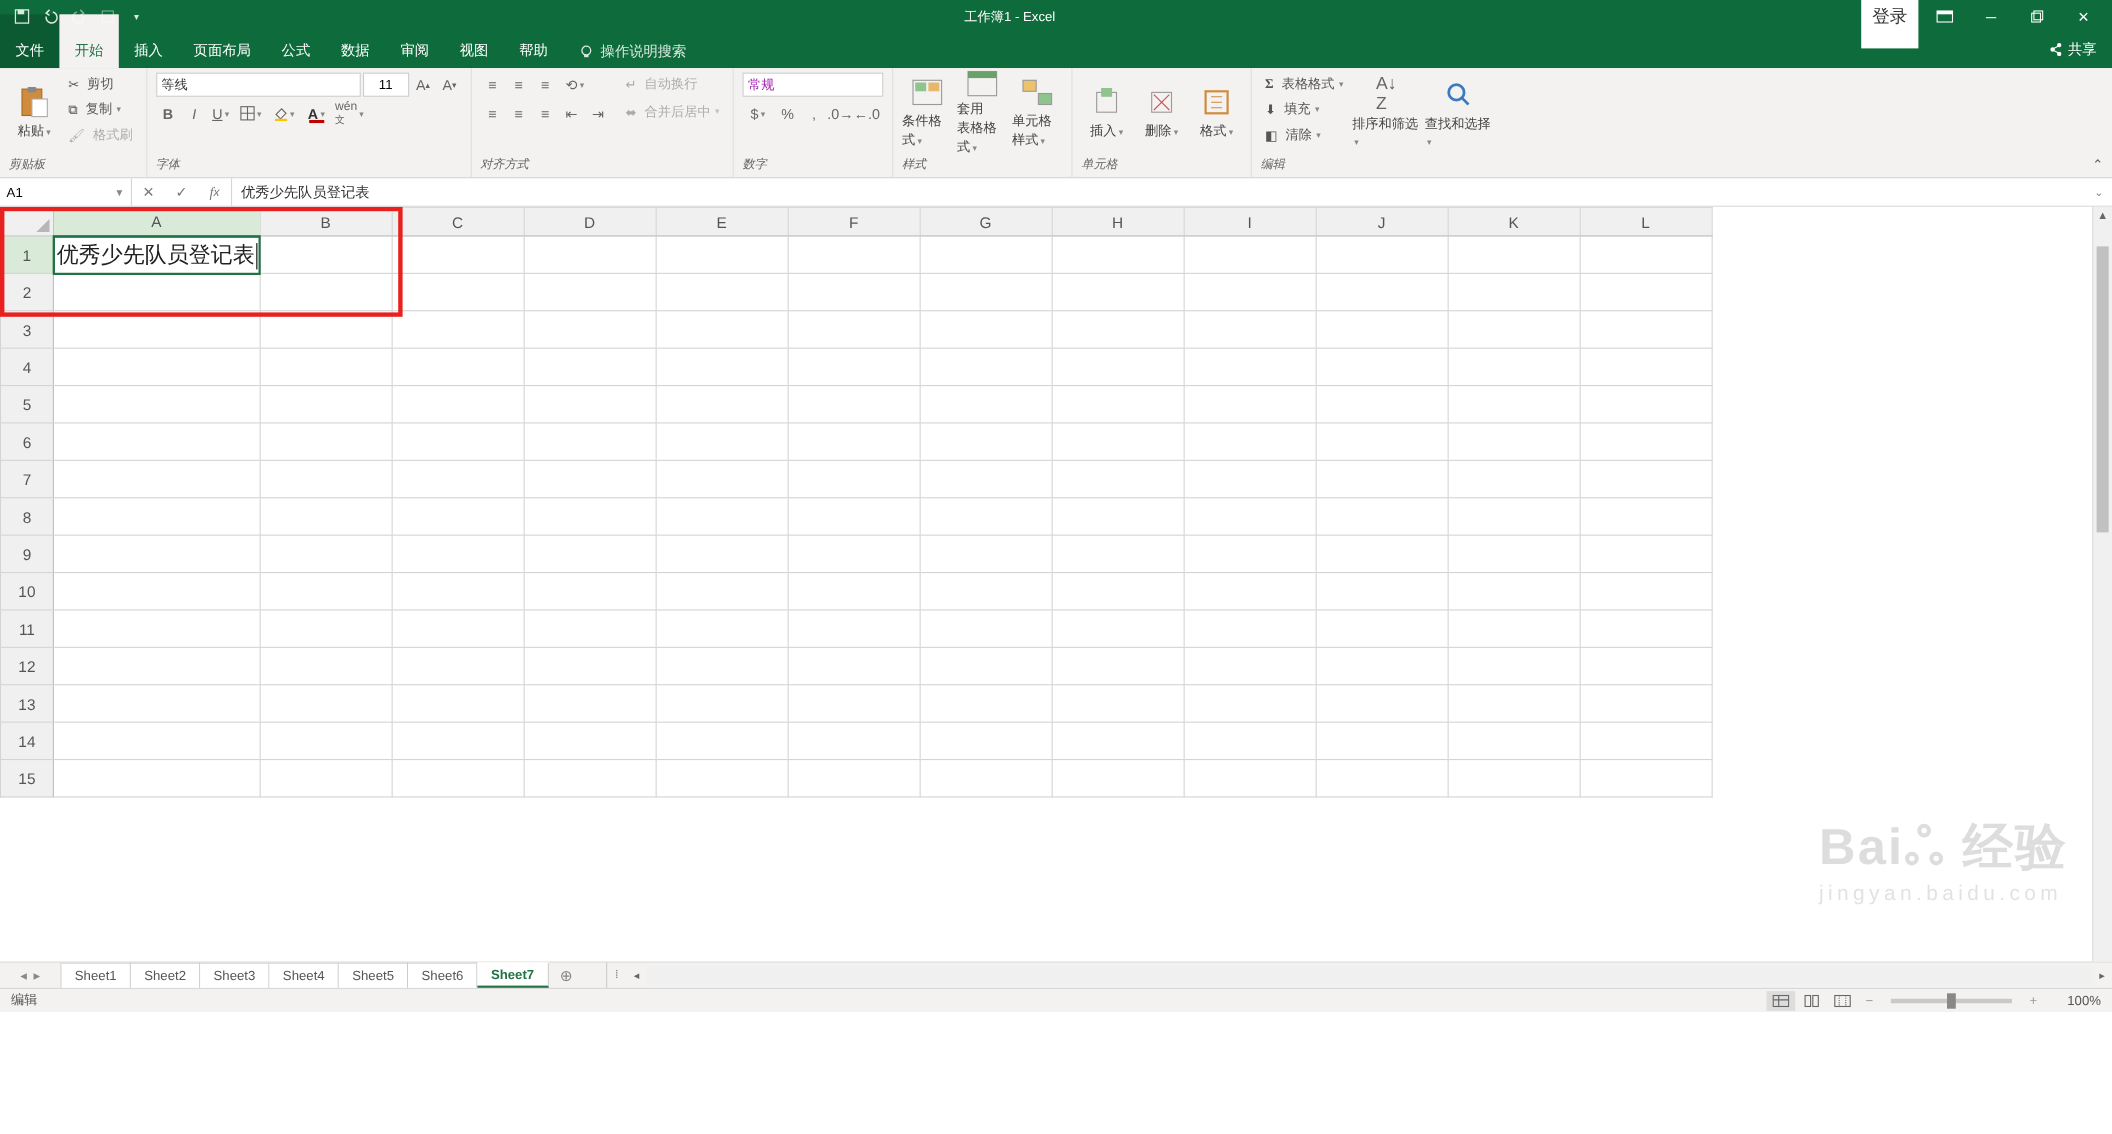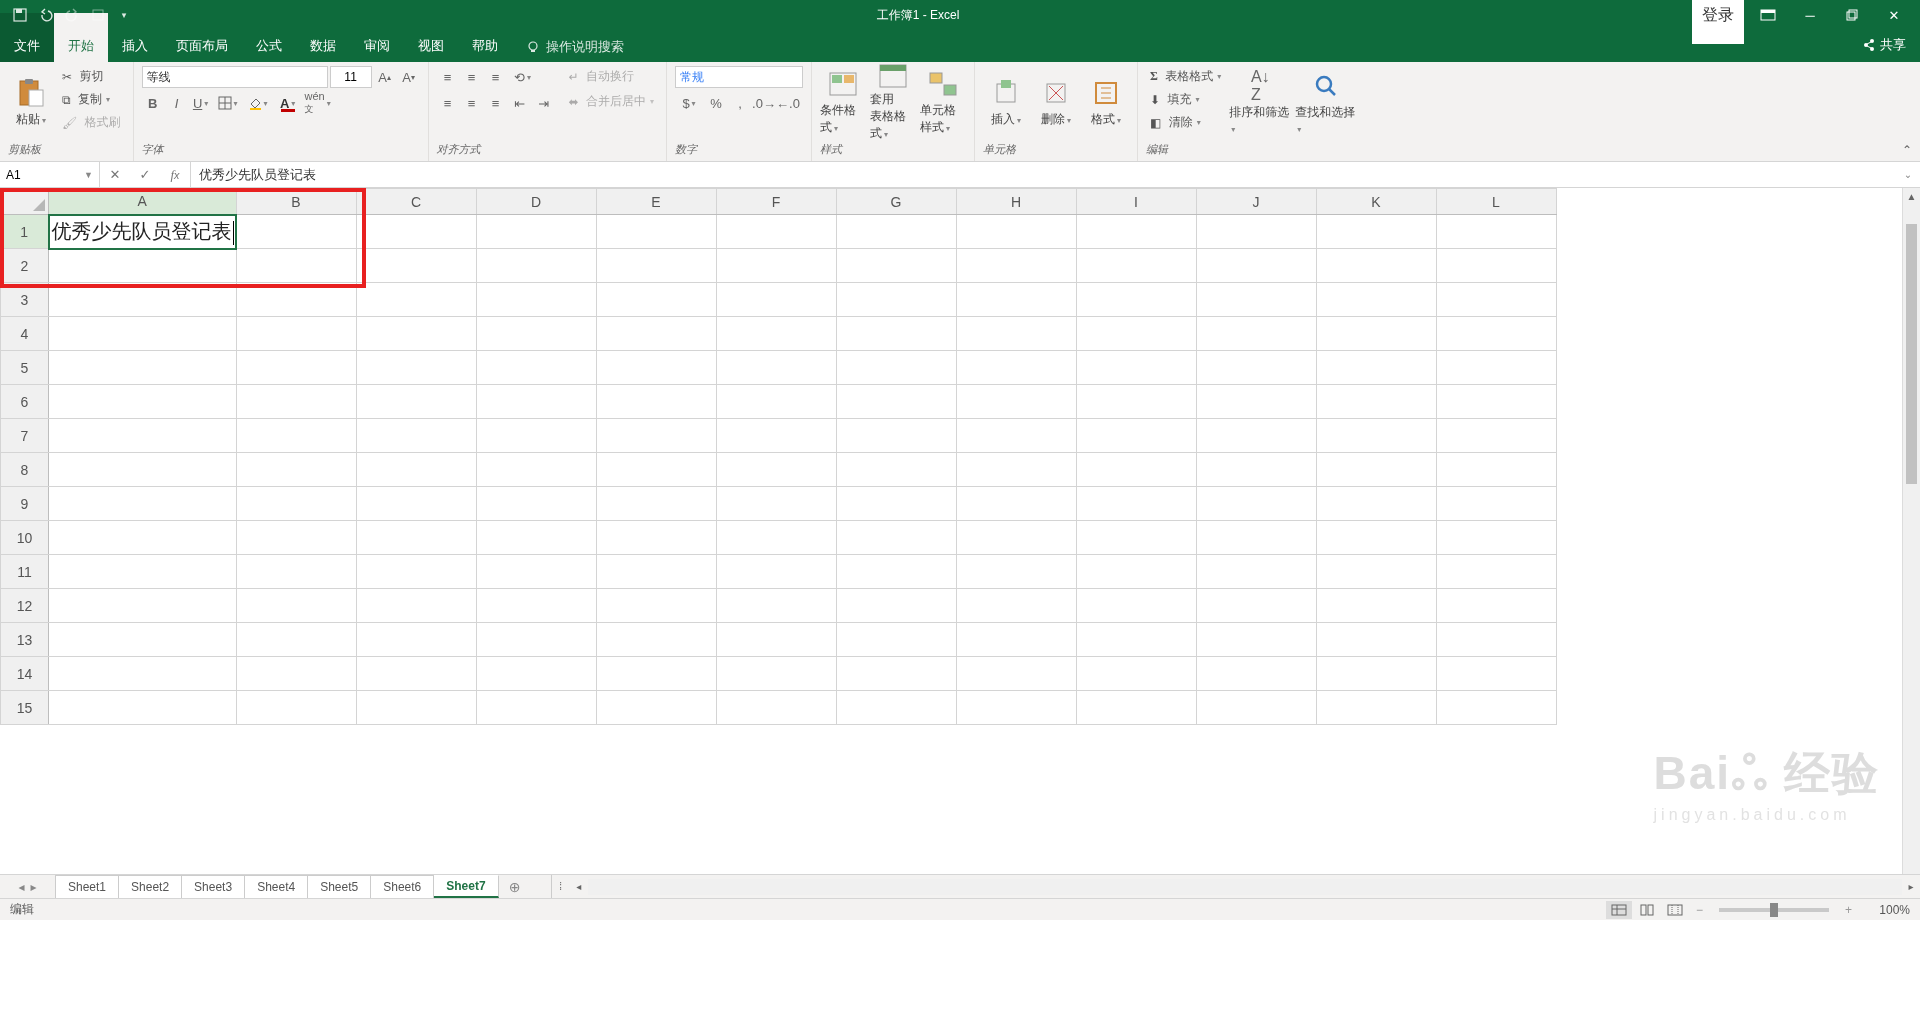--- a/index.html
+++ b/index.html
@@ -32,26 +32,26 @@
 .rb-btn.disabled { opacity: .45; }
 .big-btn { display: flex; flex-direction: column; align-items: center; justify-content: center; width: 46px; height: 72px; gap: 2px; }
 .big-btn .lbl { font-size: 12px; color: #444; }
 .big-icon { width: 32px; height: 32px; display: flex; align-items: center; justify-content: center; font-size: 24px; }
 .stack { display: flex; flex-direction: column; gap: 2px; }
 .row-ctrl { display: flex; align-items: center; gap: 2px; }
 .font-name { border: 1px solid #ccc; background: #fff; height: 22px; width: 186px; font-size: 12px; padding: 0 4px; color: #333; }
 .font-size { border: 1px solid #ccc; background: #fff; height: 22px; width: 42px; font-size: 12px; padding: 0 4px; text-align: center; }
 .mini-btn { width: 22px; height: 22px; display: flex; align-items: center; justify-content: center; color: #666; font-size: 13px; border: 1px solid transparent; }
 .mini-btn.sq { width: 28px; }
-.num-fmt { border: 1px solid #ccc; background: #fff; height: 22px; width: 128px; font-size: 12px; padding: 0 4px; color: #3b82f6; }
+.num-fmt { border: 1px solid #ccc; background: #fff; height: 22px; width: 128px; font-size: 12px; padding: 0 4px; color: #a21caf; }
 .collapse-ribbon { position: absolute; right: 8px; bottom: 4px; color: #666; font-size: 12px; }
 
 
 .formula-bar { height: 26px; border-bottom: 1px solid #d5d5d5; display: flex; align-items: stretch; background: #fff; }
-.name-box { width: 100px; border-right: 1px solid #d5d5d5; display: flex; align-items: center; padding: 0 6px; font-size: 12px; justify-content: space-between; }
+.name-box { width: 120px; border-right: 1px solid #d5d5d5; display: flex; align-items: center; padding: 0 6px; font-size: 12px; justify-content: space-between; }
 .nb-arrow { color: #888; font-size: 9px; }
 .fb-btns { display: flex; align-items: center; border-right: 1px solid #d5d5d5; }
 .fb-btn { width: 30px; display: flex; align-items: center; justify-content: center; color: #777; font-size: 13px; }
 .fb-fx { font-style: italic; font-family: "Times New Roman", serif; }
 .formula-input { flex: 1; display: flex; align-items: center; padding: 0 8px; font-size: 13px; color: #333; }
 .fb-expand { width: 24px; display: flex; align-items: center; justify-content: center; color: #888; font-size: 10px; }
 
 
 .grid-wrap { position: relative; height: 686px; overflow: hidden; background: #fff; }
 table.sheet { border-collapse: collapse; table-layout: fixed; }
@@ -82,21 +82,21 @@
 
 
 .status-bar { height: 22px; background: #f3f2f1; border-top: 1px solid #d5d5d5; display: flex; align-items: center; justify-content: space-between; padding: 0 10px; font-size: 12px; color: #555; }
 .view-ctrls { display: flex; align-items: center; gap: 2px; }
 .view-btn { width: 26px; height: 18px; display: flex; align-items: center; justify-content: center; border: 1px solid transparent; color: #666; }
 .view-btn.active { background: #ddd; }
 .zoom-slider { width: 110px; height: 4px; background: #c9c9c9; position: relative; margin: 0 8px; }
 .zoom-slider .th { position: absolute; left: 50%; top: -5px; width: 8px; height: 14px; background: #888; transform: translateX(-50%); }
 
 .watermark { position: absolute; right: 40px; bottom: 50px; color: #cfcfcf; font-size: 46px; font-weight: 700; pointer-events: none; opacity: .7; font-family: Arial, sans-serif; letter-spacing: 2px; }
-.watermark small { display: block; font-size: 16px; font-weight: 400; letter-spacing: 4px; color: #d6d6d6; }
+.watermark small { display: block; font-size: 19px; font-weight: 400; letter-spacing: 4px; color: #d6d6d6; }
 svg { display: block; }
 .dd::after { content: "▾"; font-size: 8px; color: #888; margin-left: 2px; }
 </style>
 </head>
 <body>
 
 <div class="title-bar">
   <div class="qat">
     <div class="qat-btn">
         <svg width="14" height="14" viewBox="0 0 14 14">

